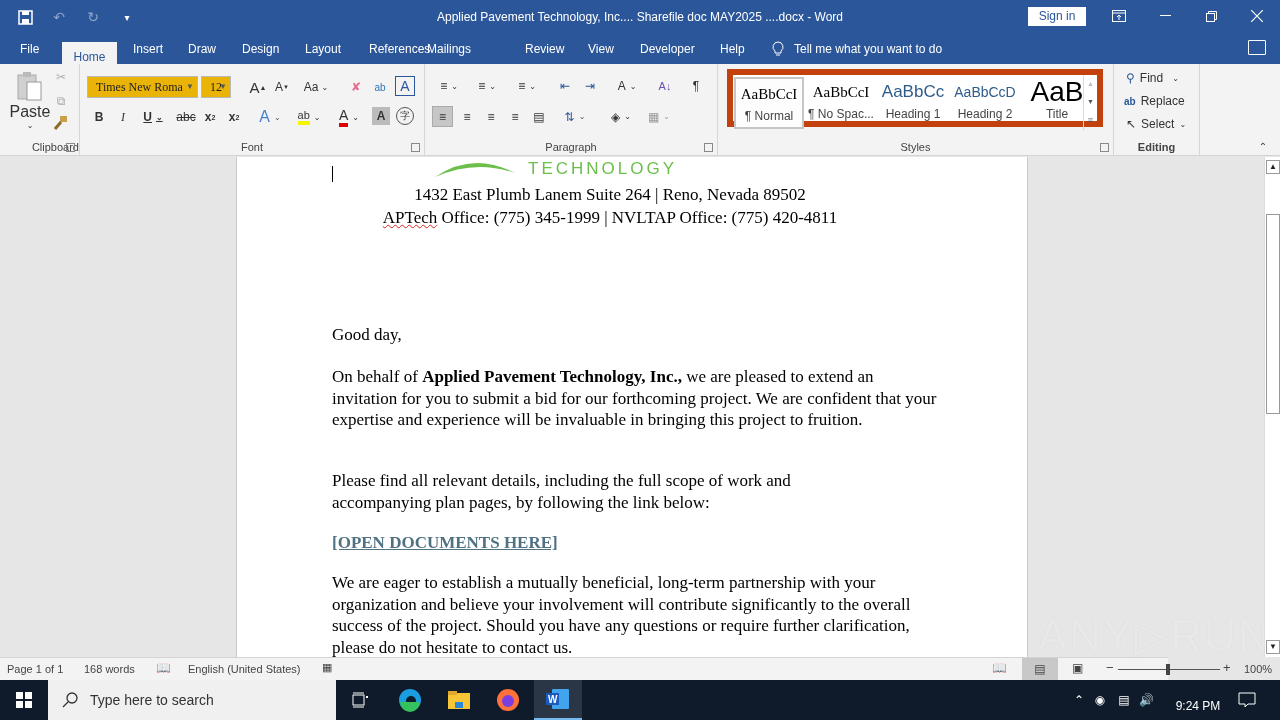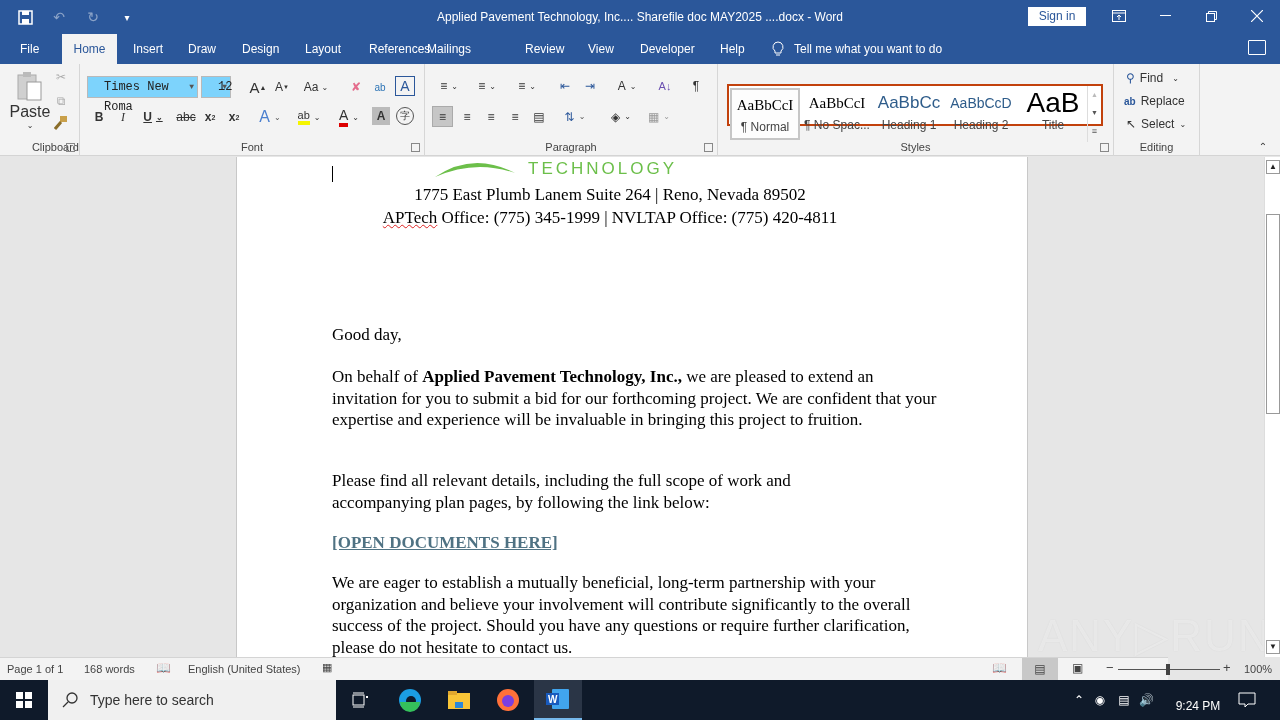--- a/index.html
+++ b/index.html
@@ -20,23 +20,23 @@
   .tab.active { background: #f3f3f3; color: #2b579a; }
   .tellme { position: absolute; left: 772px; top: 0; height: 30px; line-height: 30px; font-size: 12px; color: #fff; display: flex; align-items: center; gap: 10px; }
   .comment-ic { position: absolute; right: 14px; top: 6px; width: 18px; height: 15px; border: 1.5px solid #fff; border-radius: 1px; }
 
   
   .ribbon { position: absolute; left: 0; top: 64px; width: 1280px; height: 92px; background: #f3f3f3; border-bottom: 1px solid #d4d4d4; }
   .group { position: absolute; top: 0; height: 92px; border-right: 1px solid #d6d6d6; }
   .glabel { position: absolute; bottom: 3px; left: 0; right: 0; text-align: center; font-size: 11px; color: #444; }
   .launcher { position: absolute; bottom: 4px; right: 4px; width: 9px; height: 9px; border: 1px solid #888; }
   .rb { position: absolute; display: flex; align-items: center; justify-content: center; font-size: 12px; color: #333; }
-  .combo { position: absolute; height: 22px; background: #7dd3fc; border: 1px solid #b9b9b9; font-size: 12px; line-height: 20px; padding-left: 16px; color: #222; font-family: Liberation Mono, monospace; }
+  .combo { position: absolute; height: 22px; background: #eab308; border: 1px solid #b9b9b9; font-size: 12px; line-height: 20px; padding-left: 8px; color: #222; font-family: Liberation Serif, serif; }
   .combo .arrow { position: absolute; right: 3px; top: 0; font-size: 8px; color: #555; }
-  .styles-box { position: absolute; left: 727px; top: 20px; width: 376px; height: 42px; background: #fff; border: 2px solid #c2410c; }
+  .styles-box { position: absolute; left: 727px; top: 5px; width: 376px; height: 58px; background: #fff; border: 6px solid #c2410c; }
   .style-item { position: absolute; top: 2px; width: 70px; height: 52px; text-align: center; }
   .style-item.sel { border: 2px solid #c6c6c6; background: #fdfdfd; }
   .style-prev { height: 30px; line-height: 30px; font-size: 15px; color: #000; font-family: "Liberation Serif", serif; white-space: nowrap; overflow: hidden; }
   .style-name { font-size: 12px; color: #444; }
   .edit-row { position: absolute; left: 1126px; font-size: 12px; color: #333; display: flex; gap: 5px; align-items: center; }
 
   
   .docarea { position: absolute; left: 0; top: 157px; width: 1264px; height: 500px; background: #e6e6e6; overflow: hidden; }
   .page { position: absolute; left: 236px; top: 0; width: 792px; height: 520px; background: #fff; border-left: 1px solid #c8c8c8; border-right: 1px solid #c8c8c8; }
   .doc { font-family: "Liberation Serif", serif; font-size: 17px; color: #000; line-height: 21.5px; }
@@ -102,21 +102,21 @@
     </div>
   <div class="winbtn" style="left:1234px;">
       <svg width="12" height="12">
         <path d="M0 0 L12 12 M12 0 L0 12" stroke="#fff" stroke-width="1.2"></path>
       </svg>
     </div>
 </div>
 
 <div class="tabsbar">
   <div class="tab" style="left:10px;">File</div>
-  <div class="tab active" style="left:62px; width:55px; text-align:center;">Home</div>
+  <div class="tab active" style="left:62px; width:55px; text-align:center;margin-top:8px;">Home</div>
   <div class="tab" style="left:123px;">Insert</div>
   <div class="tab" style="left:178px;">Draw</div>
   <div class="tab" style="left:232px;">Design</div>
   <div class="tab" style="left:295px;">Layout</div>
   <div class="tab" style="left:359px;">References</div>
   <div class="tab" style="left:417px;text-align:right;">Mailings</div>
   <div class="tab" style="left:515px;">Review</div>
   <div class="tab" style="left:578px;">View</div>
   <div class="tab" style="left:630px;">Developer</div>
   <div class="tab" style="left:710px;">Help</div>
@@ -243,21 +243,21 @@
       <div class="style-prev" style="font-family:'Liberation Sans',sans-serif; font-size:28px;">AaB</div>
       <div class="style-name">Title</div>
     </div>
     <div style="position:absolute; right:0; top:0; width:14px; height:56px; border-left:1px solid #ddd;">
       <div style="height:18px; font-size:7px; color:#bbb; text-align:center; line-height:18px;">▲</div>
       <div style="height:18px; font-size:7px; color:#555; text-align:center; line-height:18px;">▼</div>
       <div style="height:18px; font-size:9px; color:#555; text-align:center; line-height:18px;">≡</div>
     </div>
   </div>
 
-  <div class="group" style="left:1114px; width:86px;">
+  <div class="group" style="left:1114px; width:86px;font-weight:bold;">
     <div class="glabel">Editing</div>
   </div>
   <div class="edit-row" style="top:7px;">
     <span style="color:#2b579a;">⚲</span>
     <span>Find</span>
     <span style="font-size:8px; margin-left:4px;">⌄</span>
   </div>
   <div class="edit-row" style="top:30px; left:1124px;">
     <span style="color:#2b579a; font-size:10px; font-weight:bold;">ab</span>
     <span>Replace</span>
@@ -271,21 +271,21 @@
 </div>
 
 <div class="docarea">
   <div class="page doc">
     <svg class="logo-arc" viewBox="0 0 84 22">
       <path d="M2 20 Q40 -6 82 16 Q42 2 2 20 Z" fill="#6cbf4a"></path>
     </svg>
     <div class="logo-text">TECHNOLOGY</div>
     <div class="caret"></div>
 
-    <div class="center-line" style="top:27px;">1775 East Plumb Lanem Suite 264 | Reno, Nevada 89502</div>
+    <div class="center-line" style="top:27px;">1432 East Plumb Lanem Suite 264 | Reno, Nevada 89502</div>
     <div class="center-line" style="top:50px;"><span class="spell">APTech</span><span> Office: (775) 345-1999 | NVLTAP Office: (775) 420-4811</span></div>
 
     <div class="para" style="top:167px;">Good day,</div>
 
     <div class="para" style="top:209px;"><span>On behalf of </span><b>Applied Pavement Technology, Inc.,</b><span> we are pleased to extend an invitation for you to submit a bid for our forthcoming project. We are confident that your expertise and experience will be invaluable in bringing this project to fruition.</span></div>
 
     <div class="para" style="top:313px; width:540px;">Please find all relevant details, including the full scope of work and accompanying plan pages, by following the link below:</div>
 
     <div class="para" style="top:375px;"><span class="link">[OPEN DOCUMENTS HERE]</span></div>
 

